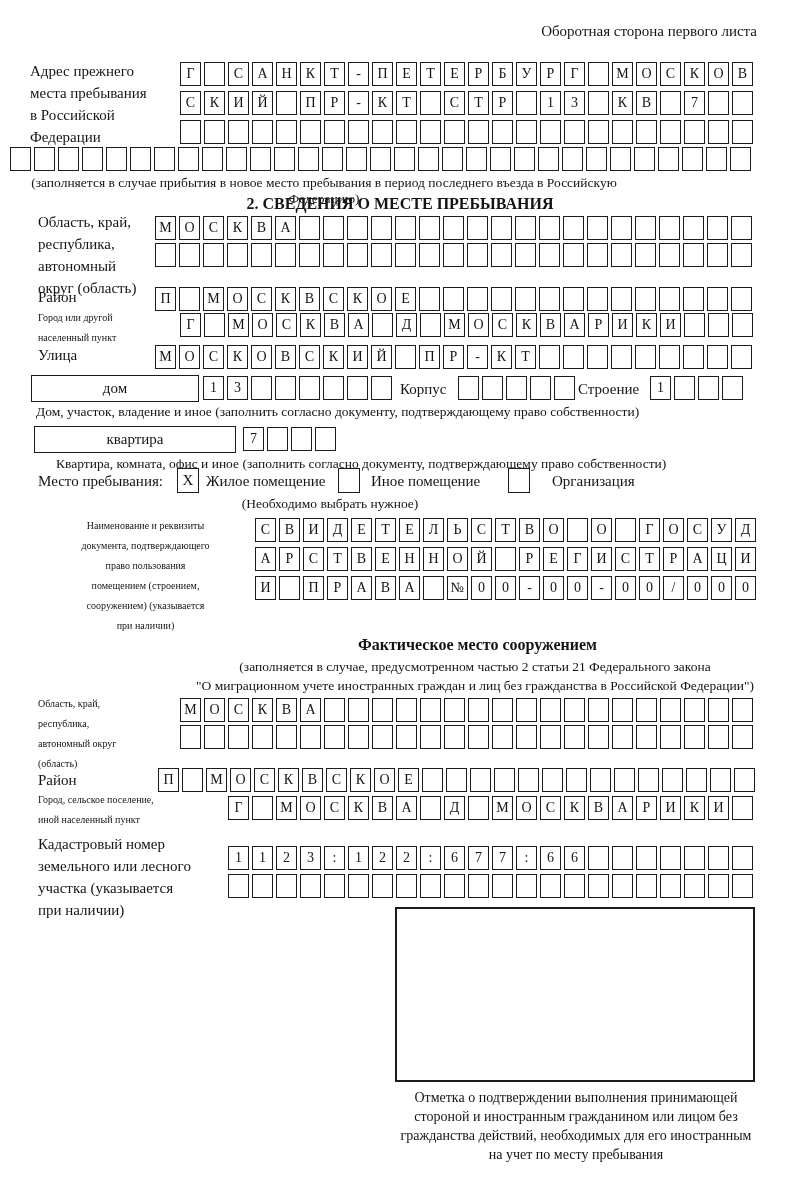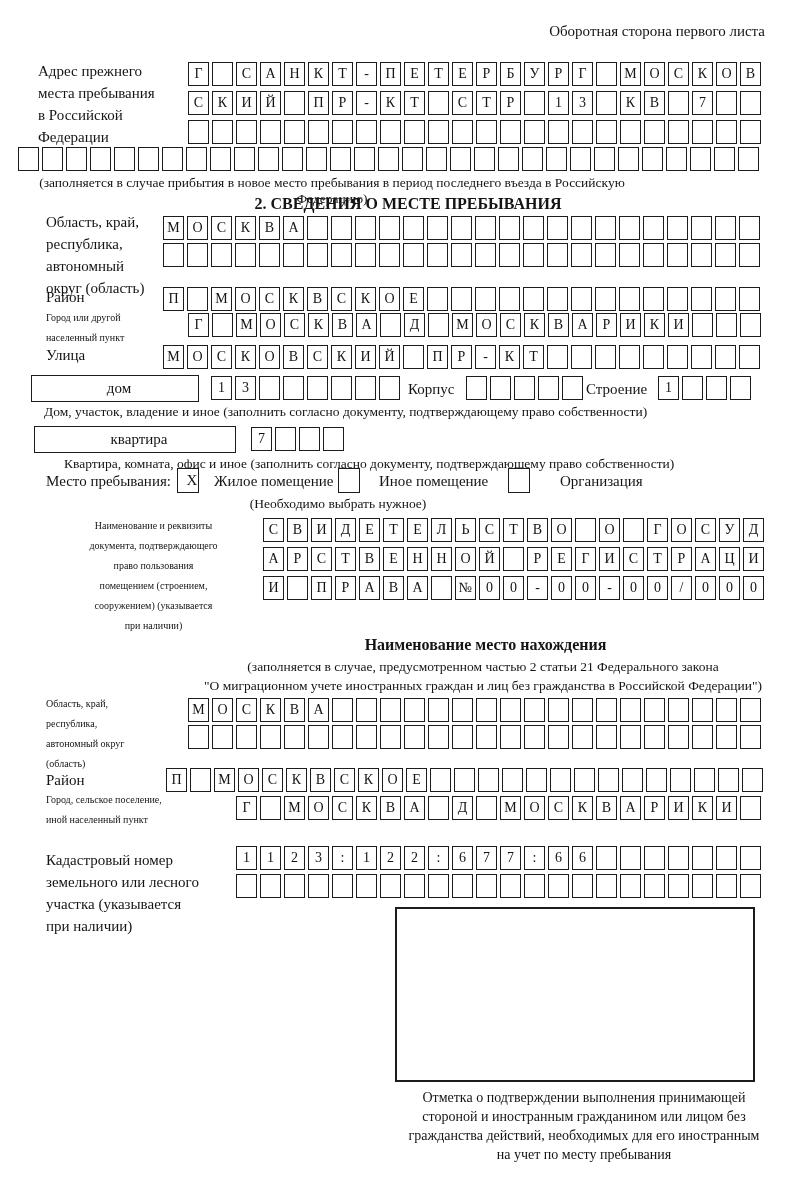--- a/index.html
+++ b/index.html
@@ -1,18 +1,18 @@
 <!DOCTYPE html>
 <html><head>
 <meta charset="utf-8">
 <style>
   html,body{margin:0;padding:0;background:#fff;}
   .page{position:relative;width:800px;height:1180px;background:#ffffff;
         font-family:"Liberation Serif","DejaVu Serif",serif;color:#141414;overflow:hidden;}
-  .abs{position:absolute;padding-left:8px;}
+  .abs{position:absolute;}
   .row{display:flex;gap:3px;}
   .cell{width:21px;height:24px;border:1.5px solid #1c1c1c;box-sizing:border-box;
         display:flex;align-items:center;justify-content:center;
         font-size:14px;line-height:1;background:#fff;}
   .bigbox{border:1.5px solid #1c1c1c;box-sizing:border-box;height:27px;
           display:flex;align-items:center;justify-content:center;font-size:15px;background:#fff;}
   .chk{width:22px;height:25px;border:1.5px solid #1c1c1c;box-sizing:border-box;
        display:flex;align-items:center;justify-content:center;font-size:15px;background:#fff;}
   .label{font-size:15px;line-height:22px;}
   .label-t{font-size:10px;line-height:20px;}
@@ -417,21 +417,21 @@
       <span class="cell">0</span>
       <span class="cell">-</span>
       <span class="cell">0</span>
       <span class="cell">0</span>
       <span class="cell">/</span>
       <span class="cell">0</span>
       <span class="cell">0</span>
       <span class="cell">0</span>
     </div>
 
-  <div class="abs title" style="left:155px;top:636px;width:645px;">Наименование место нахождения</div>
+  <div class="abs title" style="left:155px;top:636px;width:645px;">Фактическое место сооружением</div>
   <div class="abs note" style="left:150px;top:659px;width:650px;">(заполняется в случае, предусмотренном частью 2 статьи 21 Федерального закона</div>
   <div class="abs note" style="left:150px;top:678px;width:650px;">"О миграционном учете иностранных граждан и лиц без гражданства в Российской Федерации")</div>
 
   <div class="abs" style="left:38px;top:694px;width:140px;">
     <div class="label-t">Область, край,</div>
     <div class="label-t">республика,</div>
     <div class="label-t">автономный округ</div>
     <div class="label-t">(область)</div>
   </div>
   <div class="abs row" style="left:180px;top:698px;">
@@ -538,21 +538,21 @@
       <span class="cell">К</span>
       <span class="cell">В</span>
       <span class="cell">А</span>
       <span class="cell">Р</span>
       <span class="cell">И</span>
       <span class="cell">К</span>
       <span class="cell">И</span>
       <span class="cell"></span>
     </div>
 
-  <div class="abs" style="left:38px;top:833px;width:185px;margin-top:16px;">
+  <div class="abs" style="left:38px;top:833px;width:185px;">
     <div class="label">Кадастровый номер</div>
     <div class="label">земельного или лесного</div>
     <div class="label">участка (указывается</div>
     <div class="label">при наличии)</div>
   </div>
   <div class="abs row" style="left:228px;top:846px;">
       <span class="cell">1</span>
       <span class="cell">1</span>
       <span class="cell">2</span>
       <span class="cell">3</span>

